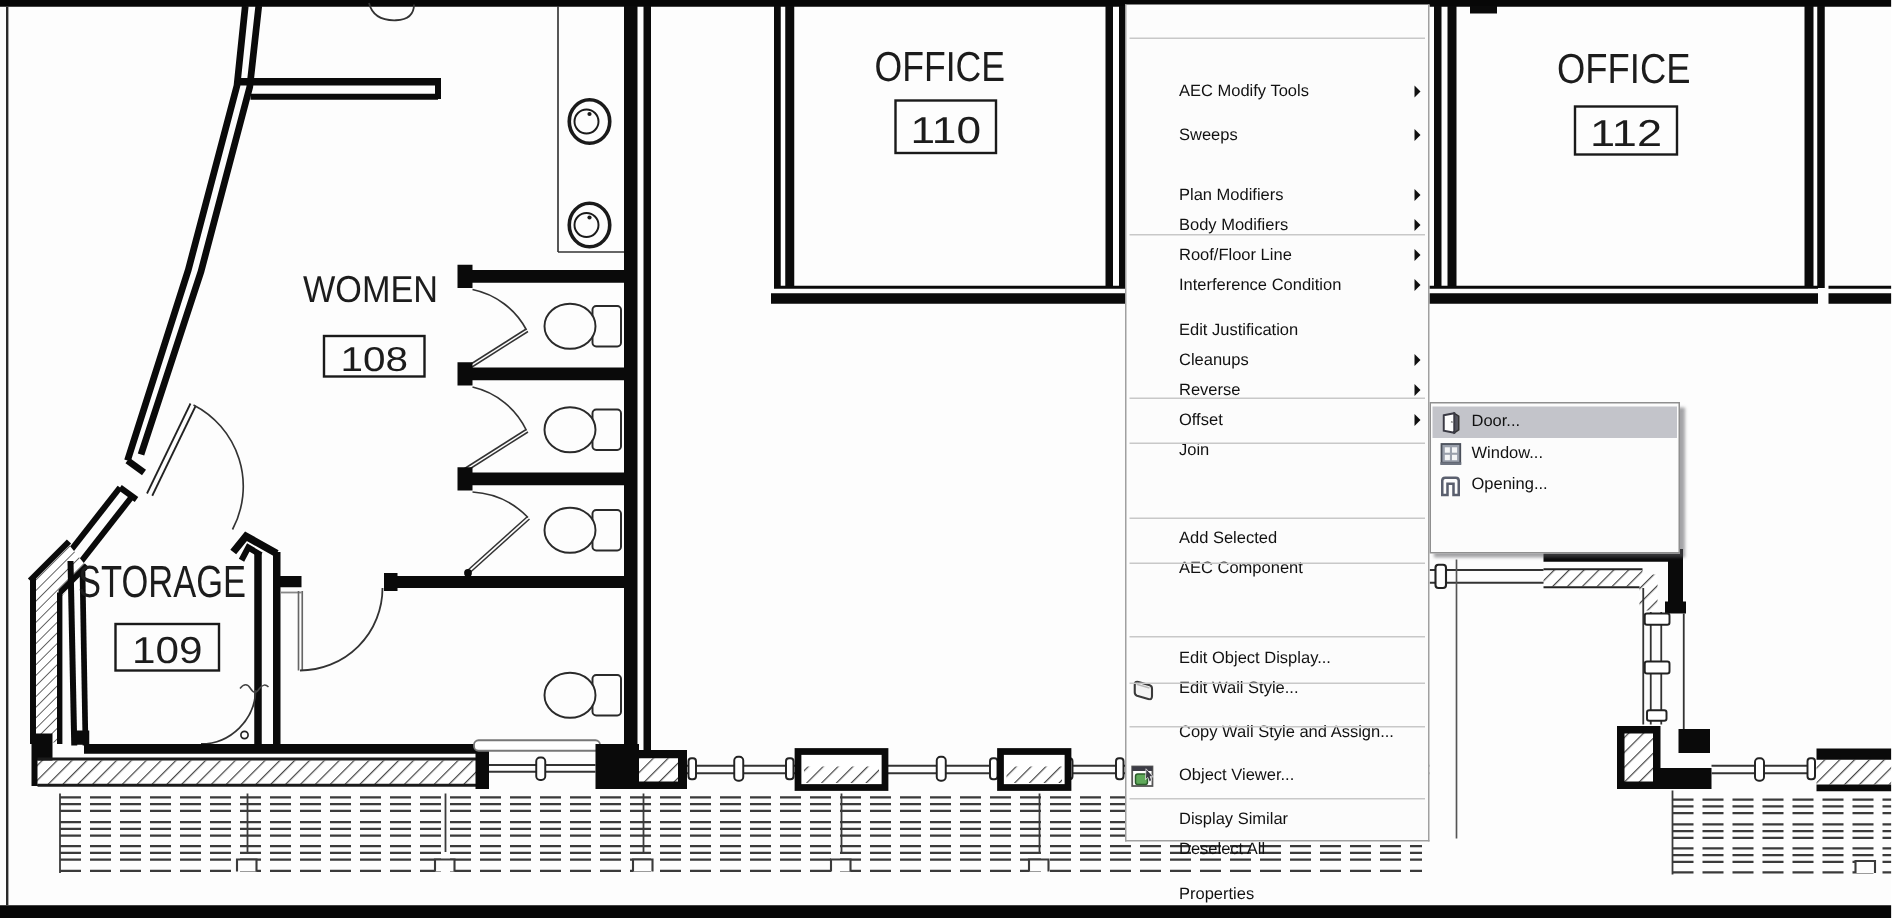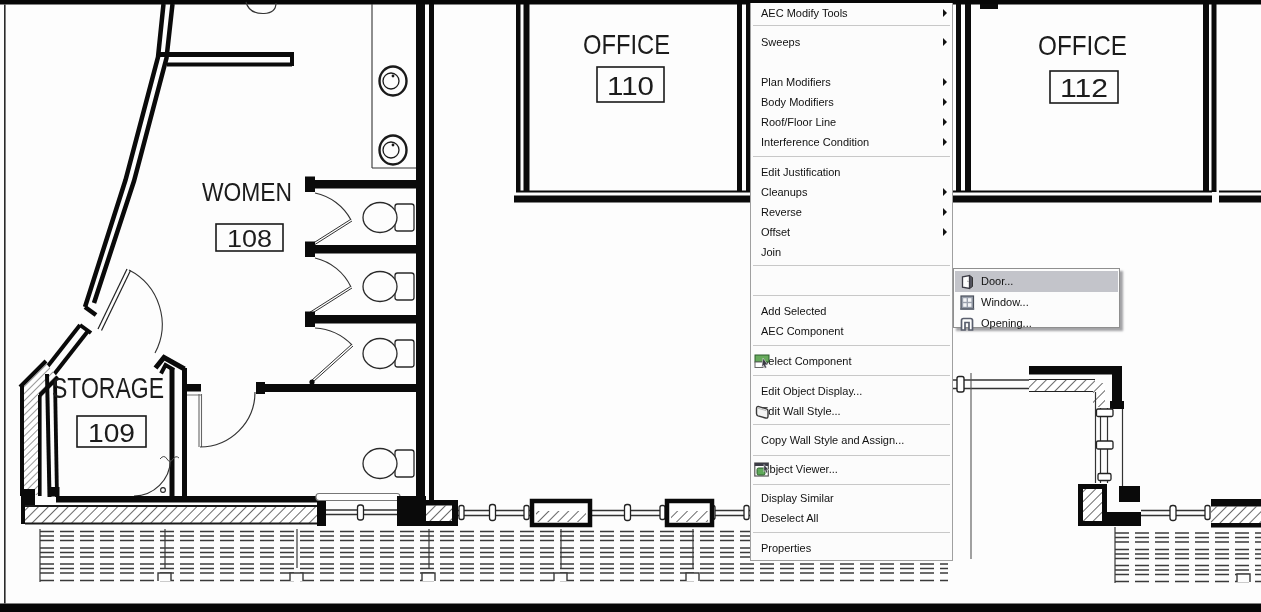--- a/index.html
+++ b/index.html
@@ -2,28 +2,28 @@
 <html><head>
 <meta charset="utf-8">
 <style>
   html,body{margin:0;padding:0;background:#fff;}
   #stage{position:relative;width:1261px;height:612px;background:#fdfdfd;overflow:hidden;
          font-family:"Liberation Sans",sans-serif;}
   #plan{position:absolute;left:0;top:0;}
   .menu{position:absolute;left:750px;top:3px;width:203px;height:558px;background:#fcfcfc;
         border-left:1px solid #a0a0a0;border-right:1px solid #a0a0a0;border-bottom:1px solid #a0a0a0;
         box-sizing:border-box;font-size:11px;color:#111;}
-  .mi{position:absolute;left:0;width:201px;height:20px;line-height:20px;padding-left:10px;
-      box-sizing:border-box;white-space:nowrap;}
+  .mi{position:absolute;left:0;width:201px;height:20px;line-height:20px;padding-left:35px;
+      box-sizing:border-box;white-space:nowrap;margin-top:48px;}
   .sep{position:absolute;left:2px;width:197px;height:1px;background:#c8c8c8;}
   .arr{position:absolute;right:5px;top:6px;width:0;height:0;
        border-left:4px solid #111;border-top:4px solid transparent;border-bottom:4px solid transparent;}
   .hl{background:#c3c4ca;}
   .ic{position:absolute;left:3px;top:3px;width:16px;height:15px;}
-  .submenu{position:absolute;left:953px;top:268px;width:167px;height:60px;background:#fcfcfc;
+  .submenu{position:absolute;left:953px;top:268px;width:167px;height:101px;background:#fcfcfc;
            border:1px solid #8f8f8f;box-sizing:border-box;font-size:11px;color:#111;
            box-shadow:3px 3px 2px rgba(90,90,95,0.55);}
   .si{position:absolute;left:1px;width:163px;height:21px;line-height:21px;padding-left:26px;
       box-sizing:border-box;white-space:nowrap;}
   .sic{position:absolute;left:4px;top:3px;width:16px;height:16px;}
 </style>
 </head>
 <body>
 <div id="stage">
 
@@ -450,26 +450,20 @@
   <div class="mi" style="top:239px">Join</div>
   <div class="sep" style="top:262px"></div>
 
   <div class="sep" style="top:292px"></div>
 
   <div class="mi" style="top:298px">Add Selected</div>
 
   <div class="mi" style="top:318px">AEC Component</div>
   <div class="sep" style="top:342px"></div>
 
-  <div class="mi" style="top:348px">
-    <svg class="ic" viewBox="0 0 16 15">
-      <rect x="1" y="1" width="14" height="7" fill="#67aa5c" stroke="#2c5d2c" stroke-width="1"></rect>
-      <rect x="1" y="8" width="8" height="5.5" fill="#fff" stroke="#666" stroke-width="1"></rect>
-      <path d="M9,4 L14,11 L11.4,10.6 L12.6,13.6 L10.8,14.2 L9.6,11.2 L7.8,13 Z" fill="#3a3a44" stroke="#eee" stroke-width="0.5"></path>
-    </svg>Select Component</div>
   <div class="sep" style="top:372px"></div>
 
   <div class="mi" style="top:378px">Edit Object Display...</div>
 
   <div class="mi" style="top:398px">
     <svg class="ic" viewBox="0 0 16 15">
       <path d="M2.5,4.5 q0,-2.5 2.5,-1.8 l7.5,2.2 q1.5,0.5 1.5,2.3 v5 q0,2.5 -2.5,1.8 l-7.5,-2.2 q-1.5,-0.5 -1.5,-2.3 z" fill="#f4f4f4" stroke="#3a3a3a" stroke-width="1.4"></path>
       <path d="M3.8,4.2 l8.5,2.5" stroke="#bbb" stroke-width="1" fill="none"></path>
     </svg>Edit Wall Style...</div>
   <div class="sep" style="top:421px"></div>

